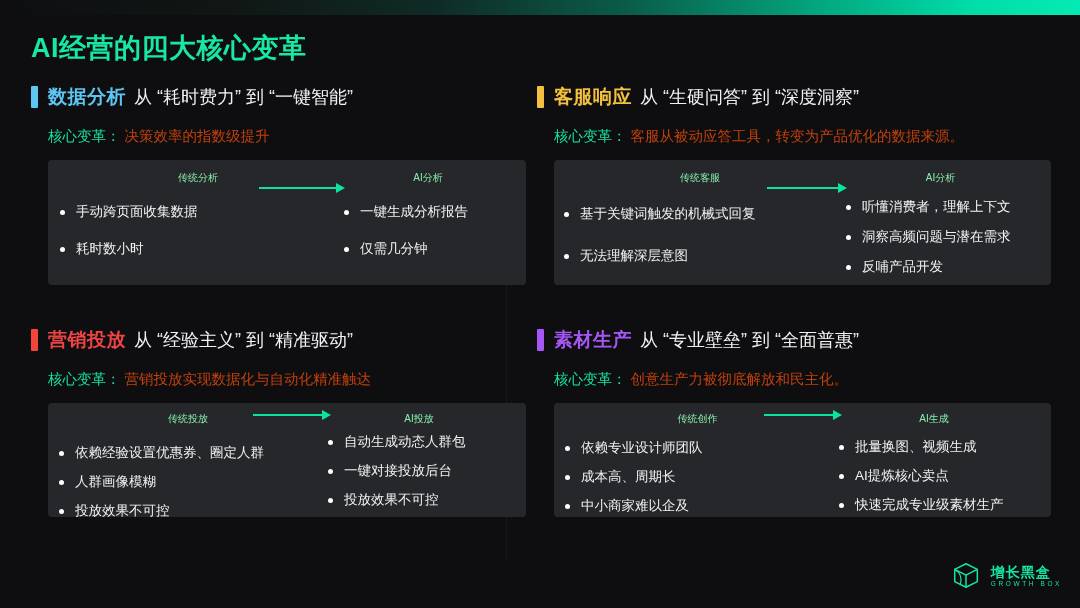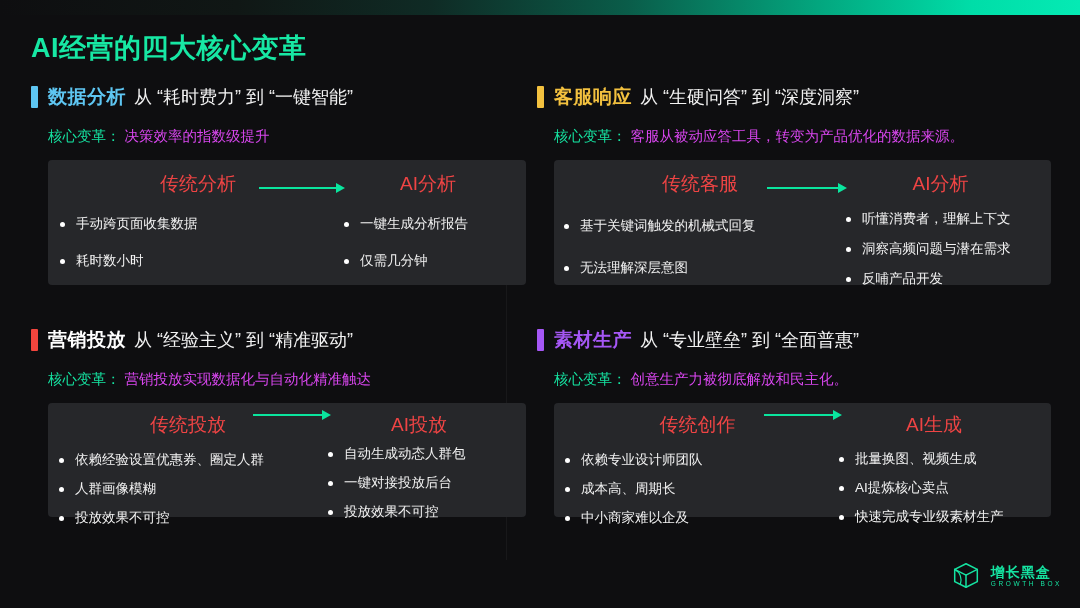--- a/index.html
+++ b/index.html
@@ -56,41 +56,41 @@
     font-size:18px; color:#f2f2f2;
     margin-left:8px; font-weight:normal;
   }
   .core {
     margin-top:17px;
     font-size:14.5px;
     white-space:nowrap;
     padding-left:17px;
   }
   .core-label { color:#15e3a1; }
-  .core-text { color:#d946ef; }
+  .core-text { color:#c2410c; }
   .card {
     margin-top:14px;
     margin-left:17px;
     background:#26272a;
     border-radius:4px;
     position:relative;
   }
   .card-inner {
     display:flex;
     width:100%;
     height:100%;
   }
   .col {
     position:relative;
     display:flex; flex-direction:column;
   }
   .col-head {
     text-align:center;
-    color:#ef4444;
-    font-size:19px;
+    color:#86efac;
+    font-size:10px;
     padding-top:11px;
     padding-bottom:6px;
     white-space:nowrap;
   }
   .bullets { padding-top:2px; }
   .bullet {
     display:flex; align-items:flex-start;
     color:#f2f2f2;
     font-size:13.5px;
     white-space:nowrap;
@@ -230,33 +230,33 @@
       <div class="arrow" style="left:213px; top:23px; width:80px;">
         <span class="shaft"></span>
           <span class="headtri"></span>
       </div>
     </div>
   </div>
 
   <div class="section" id="sec-2" style="left:31px; top:327px; width:480px;">
     <div class="sec-head">
       <div class="accent-bar" id="bar-2" style="background: rgb(242, 69, 61);"></div>
-      <span class="sec-name" id="name-2" style="color: #ffffff;">营销投放</span>
+      <span class="sec-name" id="name-2" style="color: #ef4444;">营销投放</span>
       <span class="sec-rest">从 “经验主义” 到 “精准驱动”</span>
     </div>
     <div class="core">
       <span class="core-label">核心变革：</span>
       <span class="core-text">营销投放实现数据化与自动化精准触达</span>
     </div>
     <div class="card" style="width:478px; height:114px;">
       <div class="card-inner">
         <div class="col" style="width:280px;gap:6px;">
           <div class="col-head" style="padding-left:0px; padding-top:9px;">传统投放</div>
           <div class="bullets" style="padding-left:11px;">
-            <div class="bullet" style="">
+            <div class="bullet" style="margin-top:5px;">
               <span class="dot"></span>
               <span>依赖经验设置优惠券、圈定人群</span>
             </div>
             <div class="bullet" style="margin-top:13px;">
               <span class="dot"></span>
               <span>人群画像模糊</span>
             </div>
             <div class="bullet" style="margin-top:13px;">
               <span class="dot"></span>
               <span>投放效果不可控</span>

